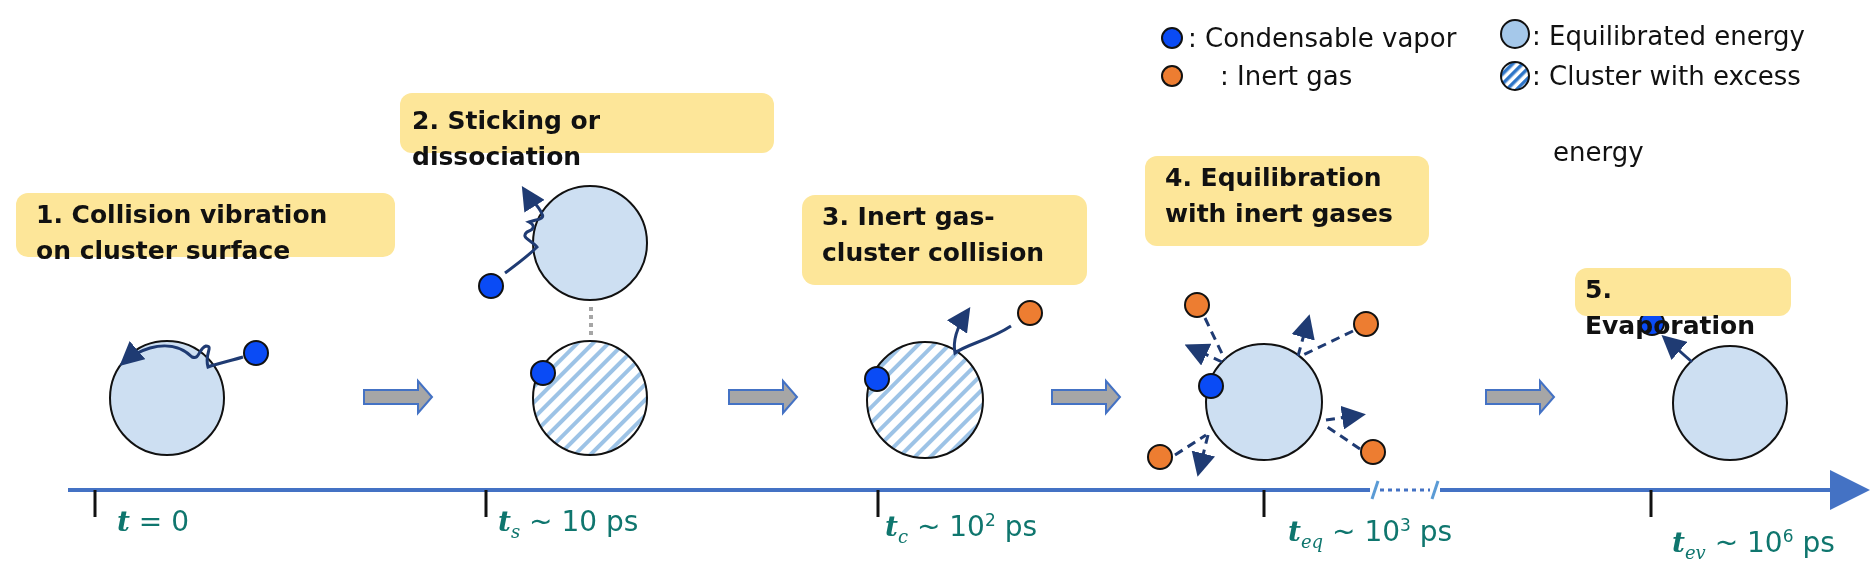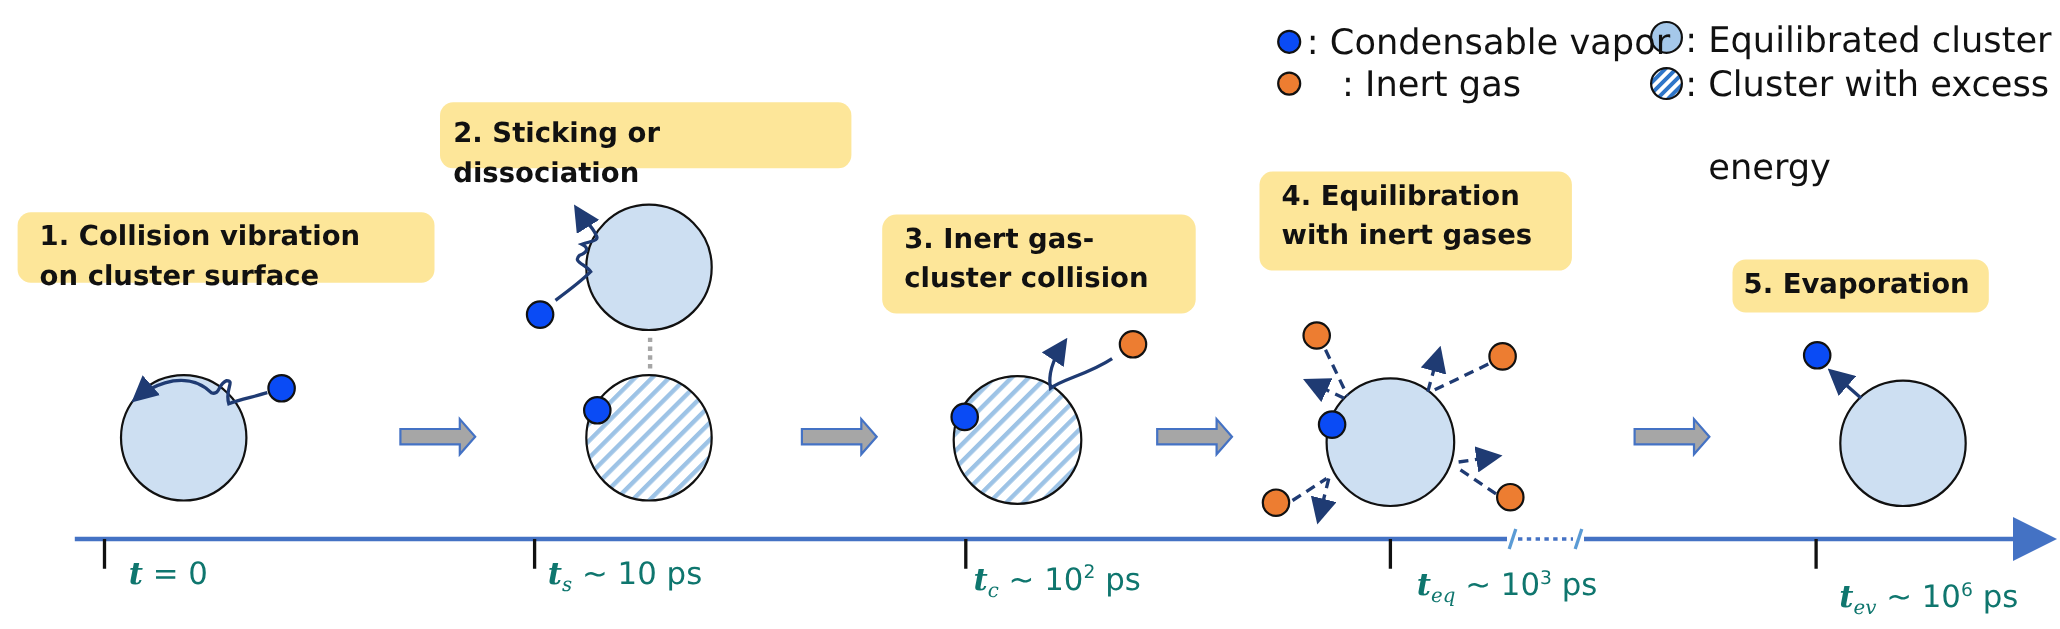--- a/index.html
+++ b/index.html
@@ -2,21 +2,21 @@
 <html><head>
 <meta charset="utf-8">
 <style>
   html, body { margin: 0; padding: 0; background: #ffffff; }
   body { width: 1873px; height: 572px; position: relative; overflow: hidden;
          font-family: "DejaVu Sans", "Liberation Sans", sans-serif; }
   svg#diagram { position: absolute; left: 0; top: 0; }
   .stage-box { position: absolute; background: #fde699; border-radius: 12px;
                font-weight: bold; font-size: 25px; line-height: 36px; color: #111;
                padding: 4px 20px; box-sizing: border-box; white-space: pre-line; }
-  .legend-text { position: absolute; font-size: 32px; color: #111; line-height: 36px; white-space: nowrap; }
+  .legend-text { position: absolute; font-size: 26px; color: #111; line-height: 36px; white-space: nowrap; }
   .tick-label { position: absolute; font-size: 28px; color: #0f766e; white-space: nowrap; font-family: "DejaVu Sans", sans-serif; }
   .tick-label i { font-family: "DejaVu Serif", serif; font-weight: bold; font-style: italic; }
   .tick-label sub { font-size: 18px; font-family: "DejaVu Serif", serif; font-style: italic; font-weight: normal; }
   .tick-label sup { font-size: 17px; }
 </style>
 </head>
 <body>
 
 <svg id="diagram" width="1873" height="572" viewBox="0 0 1873 572">
   <defs>
@@ -104,32 +104,32 @@
 
   <g>
     <circle cx="1730" cy="403" r="57" fill="#cddff2" stroke="#111" stroke-width="2"></circle>
     <path d="M1692,362 L1666,339" fill="none" stroke="#1f3b73" stroke-width="3" marker-end="url(#arrowhead)"></path>
     <circle cx="1652" cy="323" r="12" fill="#0a4bf5" stroke="#111" stroke-width="2"></circle>
   </g>
 </svg>
 
 <div class="legend-text" style="left:1188px; top:20px;">: Condensable vapor</div>
 <div class="legend-text" style="left:1220px; top:58px;">: Inert gas</div>
-<div class="legend-text" style="left:1532px; top:18px;">: Equilibrated cluster</div>
+<div class="legend-text" style="left:1532px; top:18px;">: Equilibrated energy</div>
 <div class="legend-text" style="left:1532px; top:58px;">: Cluster with excess</div>
 <div class="legend-text" style="left:1553px; top:94px;margin-top:40px;">energy</div>
 
 <div class="stage-box" style="left:16px; top:193px; width:379px; height:64px;">1. Collision vibration
 on cluster surface</div>
 <div class="stage-box" style="left:400px; top:93px; width:374px; height:60px; padding-top:10px;padding-left:12px;">2. Sticking or dissociation</div>
 <div class="stage-box" style="left:802px; top:195px; width:285px; height:90px;border-radius:13px;">3. Inert  gas-
 cluster collision</div>
 <div class="stage-box" style="left:1145px; top:156px; width:284px; height:90px;">4. Equilibration
 with inert gases</div>
-<div class="stage-box" style="left:1575px; top:236px; width:233px; height:48px; padding:4px 10px;">5. Evaporation</div>
+<div class="stage-box" style="left:1575px; top:268px; width:216px; height:48px; padding:4px 10px;">5. Evaporation</div>
 
 <div class="tick-label" style="left:117px; top:505px;">
   <i>t</i><span> = </span><span>0</span>
 </div>
 <div class="tick-label" style="left:498px; top:505px;">
   <i>t</i><sub>s</sub><span> ~ </span><span>10</span><span> ps</span>
 </div>
 <div class="tick-label" style="left:885px; top:510px;">
   <i>t</i><sub>c</sub><span> ~ </span><span>10</span><sup>2</sup><span> ps</span>
 </div>

